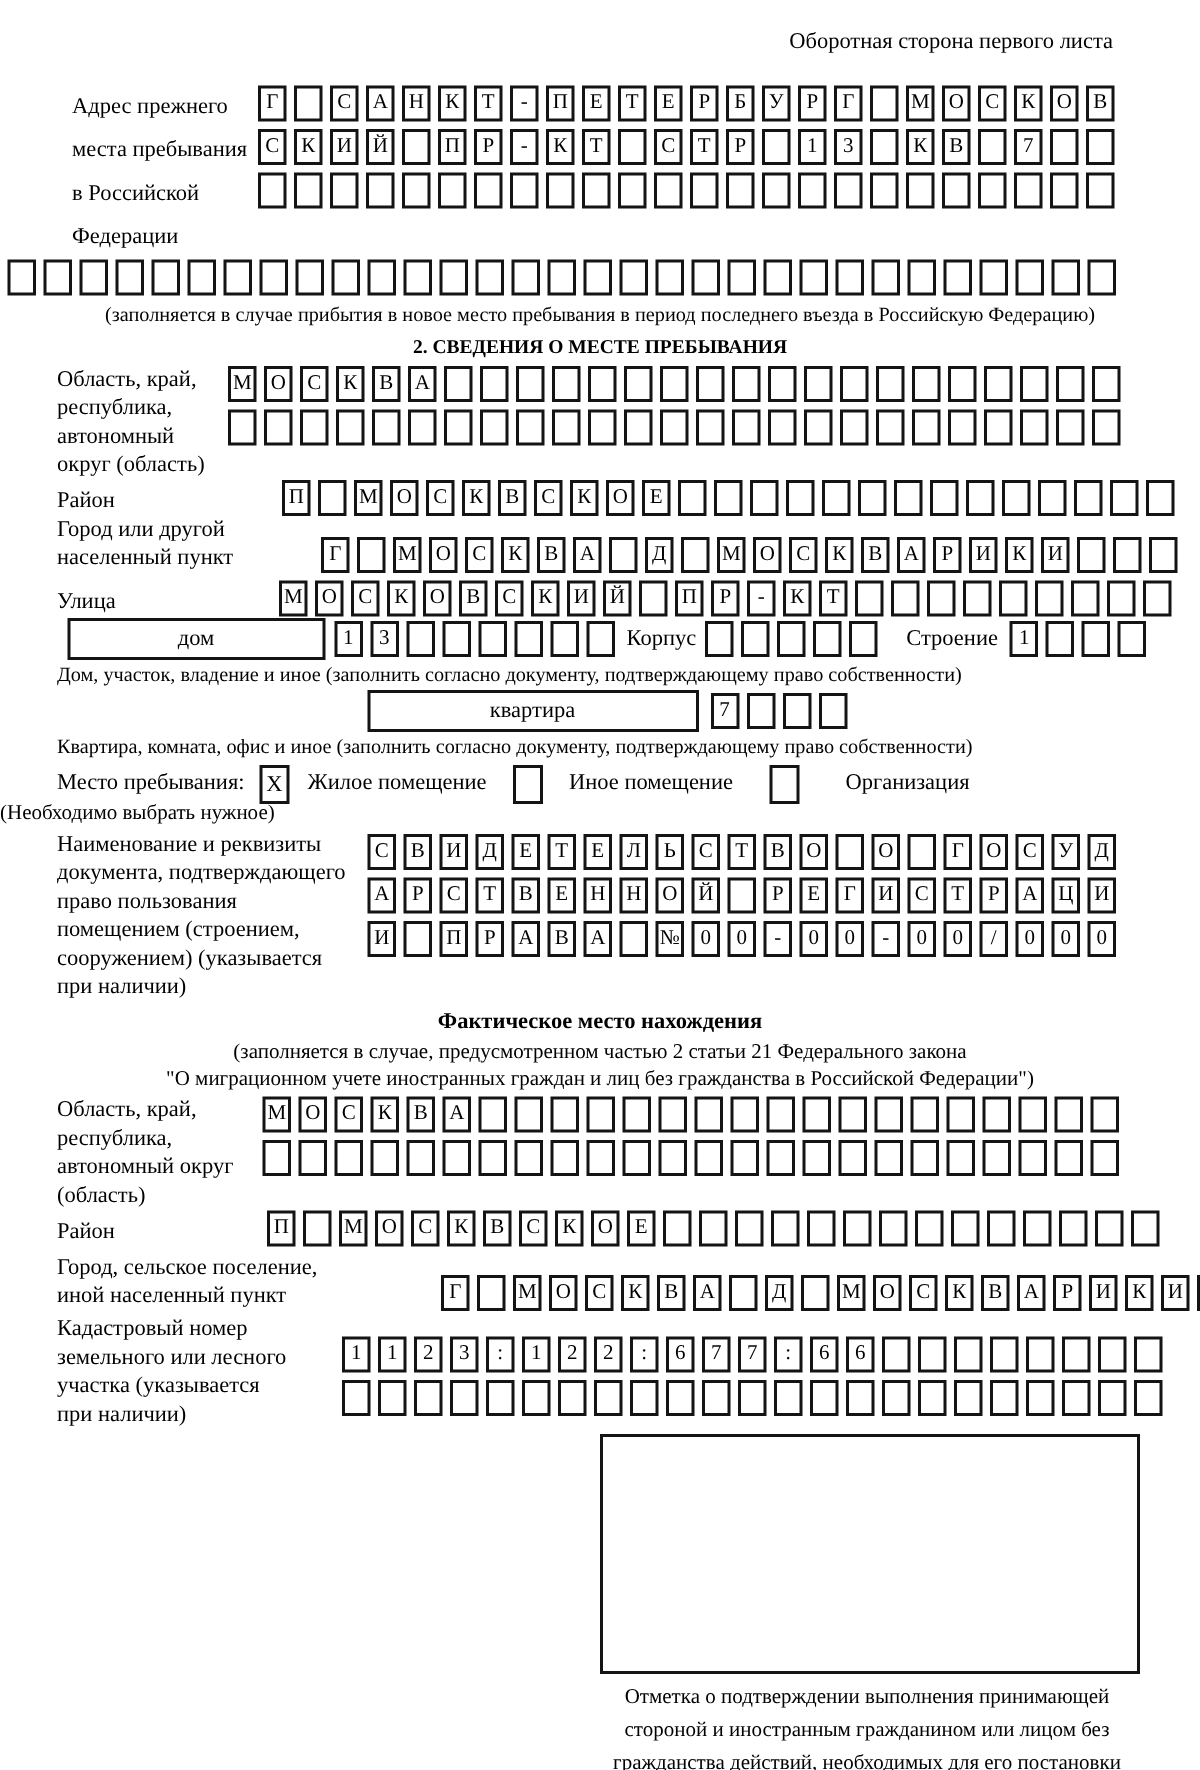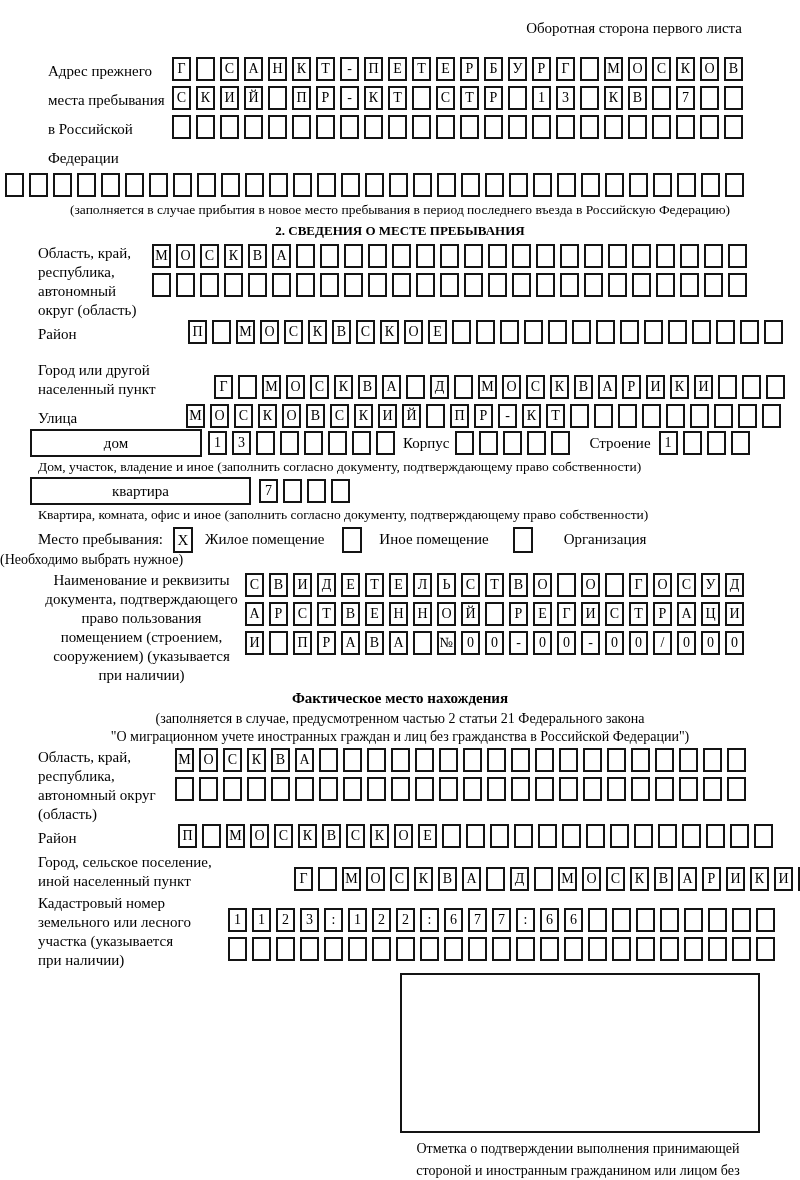--- a/index.html
+++ b/index.html
@@ -20,29 +20,29 @@
   }
   .cb{width:20px;height:26px;font-size:15px;}
   .caption{font-size:13.5px;line-height:16px;}
   .caption.center{text-align:center;}
   .h2{font-weight:bold;font-size:13px;text-align:center;margin:3px 0 3px 0;line-height:20px;}
   .h3{font-weight:bold;font-size:15px;text-align:center;margin:4px 0 2px 0;line-height:19px;}
   .typed-box{
     flex:none;border:2px solid #141414;height:28px;display:flex;align-items:center;
     justify-content:center;font-size:15px;box-sizing:border-box;background:#fff;
   }
-  .house-row{display:flex;align-items:center;margin:1px 16px 0 30px;}
+  .house-row{display:flex;align-items:center;margin:1px 16px 0 30px;justify-content:center;}
   .inline-lbl{font-size:15px;flex:none;}
   .stay-row{display:flex;align-items:center;margin:3px 0 0 38px;height:26px;}
   .small-note{font-size:14px;line-height:16px;}
   .cap-ml{margin:2px 0 0 38px;}
   .center-cap{text-align:center;font-size:14px;line-height:18px;}
   .stamp-box{width:360px;height:160px;border:2px solid #141414;margin:3px 0 0 400px;box-sizing:border-box;}
   .stamp-cap{width:380px;margin:5px 0 0 388px;text-align:center;font-size:14px;line-height:22px;white-space:pre-line;}
-  .mt2{margin-top:2px;} .mt3{margin-top:3px;text-align:center;}
+  .mt2{margin-top:2px;} .mt3{margin-top:3px;}
 </style>
 </head>
 <body>
 
 <div class="corner">Оборотная сторона первого листа</div>
 
 <div class="field" style="margin-top:21px;">
   <div class="lbl" style="width:172px;line-height:29px;padding-left:48px;">Адрес прежнего
 места пребывания
 в Российской
@@ -252,21 +252,21 @@
       <span class="cell"></span>
       <span class="cell"></span>
       <span class="cell"></span>
       <span class="cell"></span>
       <span class="cell"></span>
       <span class="cell"></span>
       <span class="cell"></span>
     </div>
 </div>
 
-<div class="field vcenter" style="margin-top:17px;">
+<div class="field vcenter" style="margin-top:0;">
   <div class="lbl" style="width:186px;">Город или другой
 населенный пункт</div>
   <div class="boxrow" style="margin-bottom:0;">
       <span class="cell">Г</span>
       <span class="cell"></span>
       <span class="cell">М</span>
       <span class="cell">О</span>
       <span class="cell">С</span>
       <span class="cell">К</span>
       <span class="cell">В</span>

